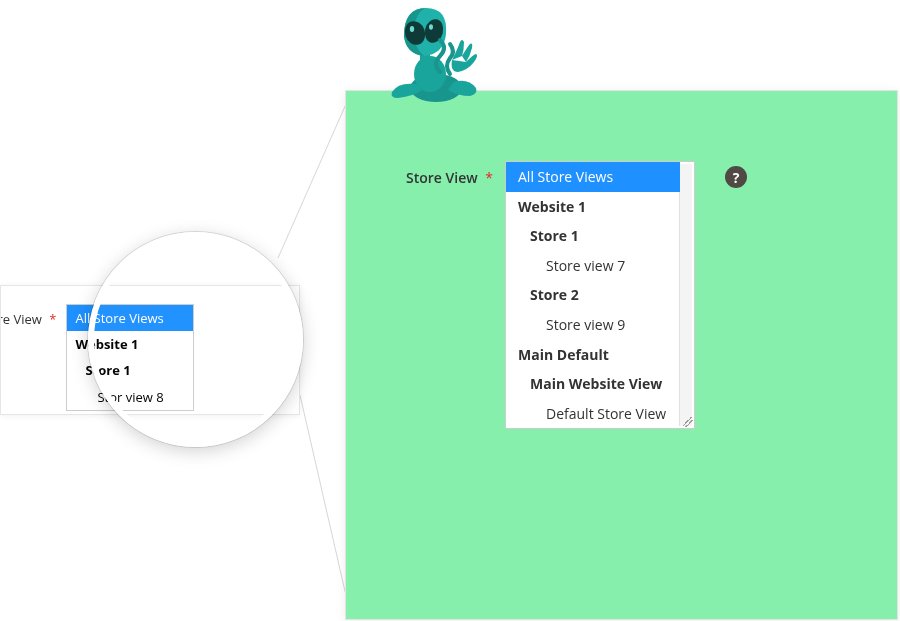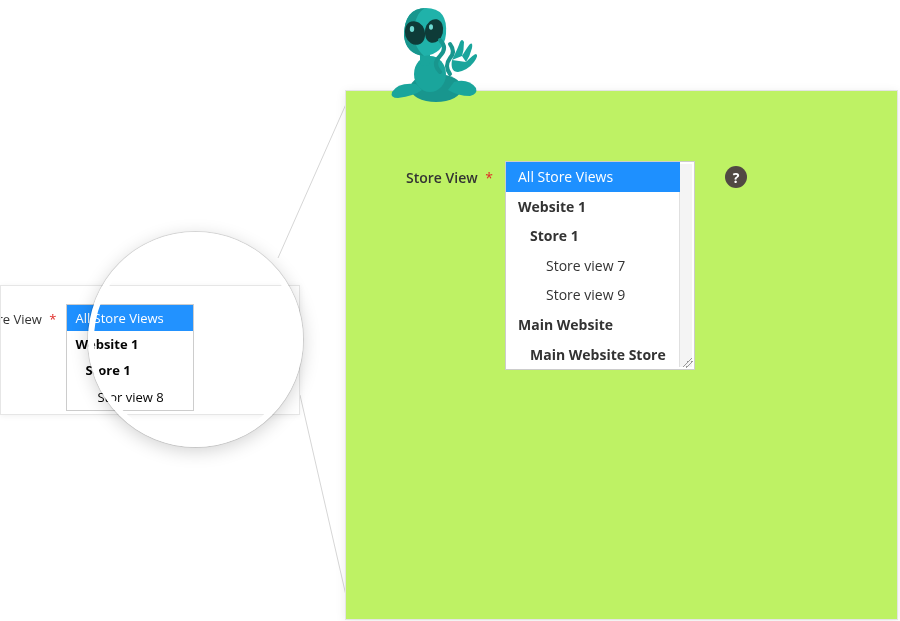--- a/index.html
+++ b/index.html
@@ -14,21 +14,21 @@
 
     
     .main-panel {
       position: absolute;
       left: 345px;
       top: 90px;
       width: 553px;
       height: 530px;
       border: 1px solid #e4e4e4;
       box-shadow: 0 2px 10px rgba(0,0,0,0.08);
-      background: #bef264;
+      background: #86efac;
       padding: 70px 40px 40px 60px;
     }
 
     .field-row {
       display: flex;
       align-items: flex-start;
       gap: 12px;
     }
 
     .field-label {
@@ -204,23 +204,25 @@
   <div class="field-row">
     <span class="field-label">
       <span>Store View</span>
       <span class="required-mark">*</span>
     </span>
     <div class="dropdown">
       <div class="dd-item selected">All Store Views</div>
       <div class="dd-item bold">Website 1</div>
       <div class="dd-item bold indent-1">Store 1</div>
       <div class="dd-item indent-2">Store view 7</div>
+      <div class="dd-item bold indent-1">Store 2</div>
       <div class="dd-item indent-2">Store view 9</div>
-      <div class="dd-item bold">Main Website</div>
-      <div class="dd-item bold indent-1">Main Website Store</div>
+      <div class="dd-item bold">Main Default</div>
+      <div class="dd-item bold indent-1">Main Website View</div>
+      <div class="dd-item indent-2">Default Store View</div>
       <div class="resize-grip"></div>
     </div>
     <div class="help-icon">?</div>
   </div>
 </div>
 
 <div class="lens"></div>
 
 <svg class="alien" viewBox="0 0 120 110">
 

